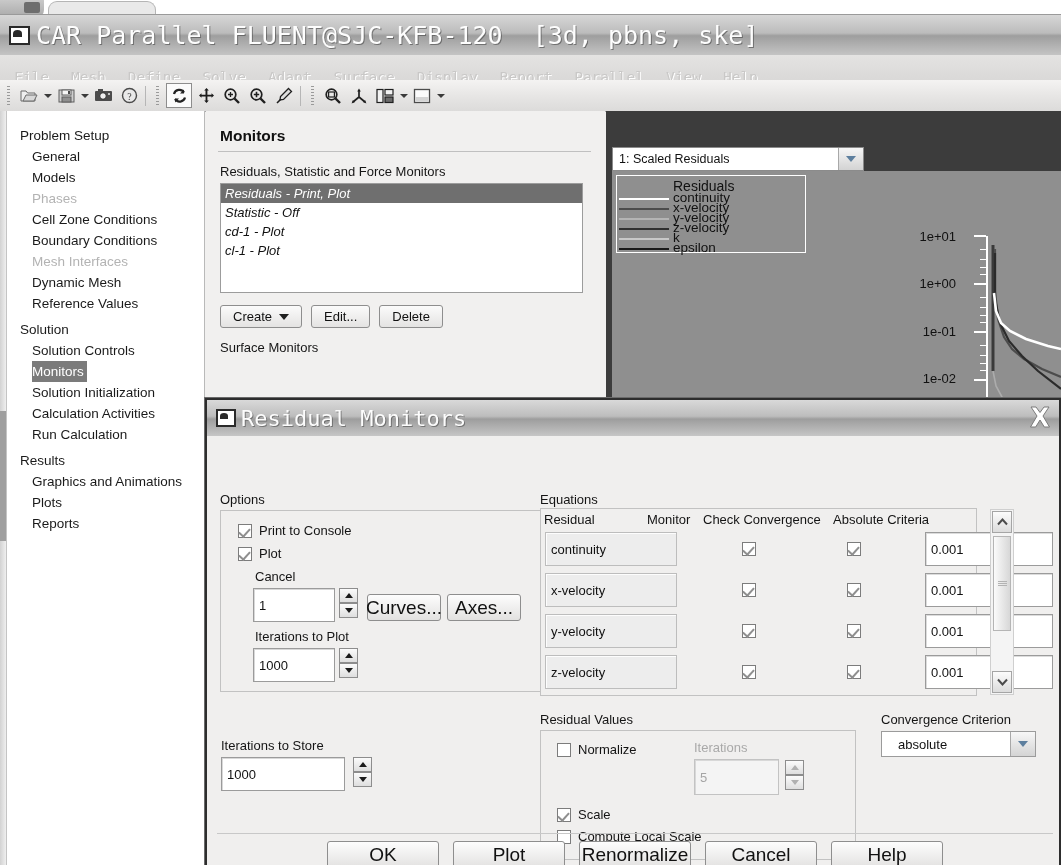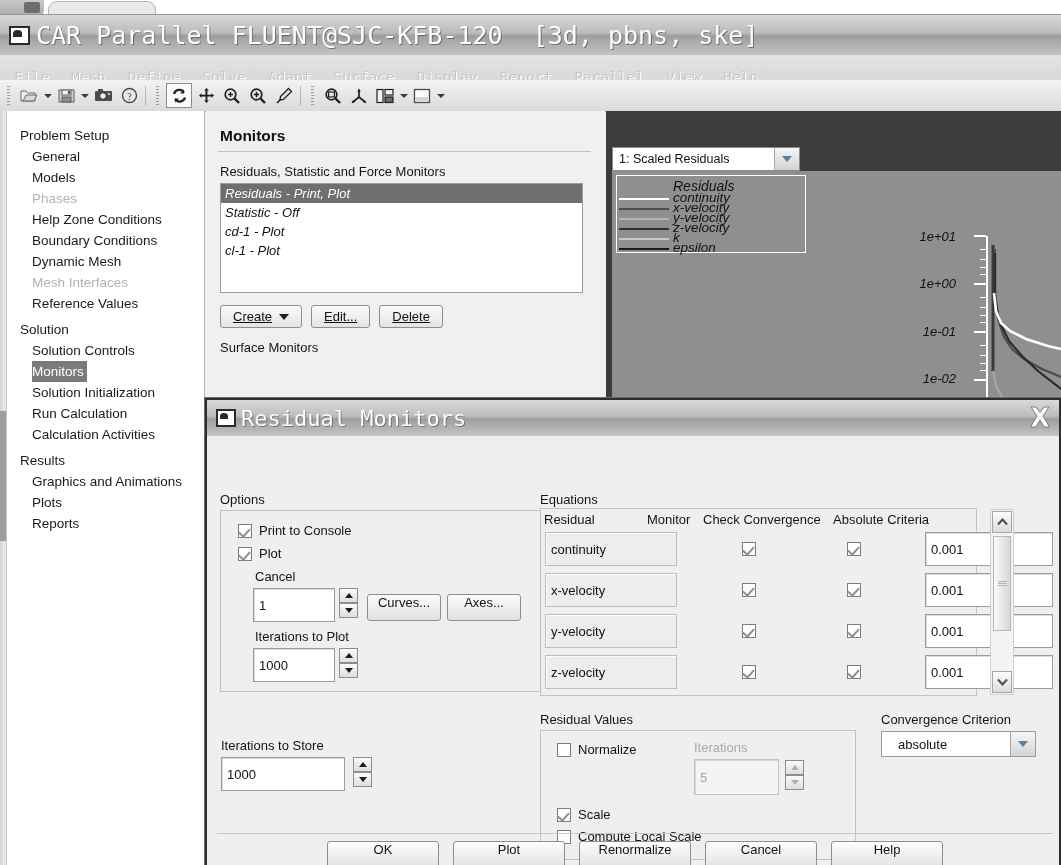--- a/index.html
+++ b/index.html
@@ -147,49 +147,48 @@
   #monitors-list {
     background:#ffffff; border:1px solid #9c9c9c; height:110px; margin: 0 8px 0 2px;
     box-sizing:border-box; overflow:hidden;font-style:italic;
   }
   .mon-item { font-size:13px; color:#111; padding:1px 4px; line-height:17px;}
   .mon-item.selected { background:#6f6f6f; color:#ffffff;}
   #monitors-buttons { display:flex; gap:9px; margin: 12px 0 12px 2px; }
   .btn {
     font-size:13px; color:#111; background: linear-gradient(to bottom,#fbfbfb,#e4e3e2);
     border:1px solid #8e8e8e; border-radius:3px; padding: 3px 12px; cursor:default;
-    display:flex; align-items:center; gap:7px; white-space:nowrap;text-decoration:underline;
+    display:flex; align-items:center; gap:7px; white-space:nowrap;
   }
   .btn .caret{width:0;height:0;border-left:5px solid transparent;border-right:5px solid transparent;border-top:6px solid #1f1f1f;}
 
   
   #graphics {
     position:absolute; left:606px; top:96px; width:455px; height:755px;
     background:#3c3c3c; overflow:hidden;
   }
   #graphics-header {
     position:absolute; left:0; top:34px; width:455px; height:28px; background:#3c3c3c;
   }
   #graphics-combo {
-    position:absolute; left:6px; top:36px; width:188px; height:24px;
+    position:absolute; left:6px; top:36px; width:252px; height:24px;
     background:#ffffff; border:1px solid #8b8b8b; box-sizing:border-box;
     display:flex; align-items:center;
   }
   #graphics-combo .lbl { font-size:12.5px; color:#111; padding-left:6px; flex:1;}
   #graphics-combo .drop {
     width:24px; height:22px; background:linear-gradient(to bottom,#f6f6f6,#d3d3d3);
     border-left:1px solid #a8a8a8; display:flex;align-items:center;justify-content:center;
   }
   #graphics-combo .drop::after{
     content:""; width:0;height:0;border-left:5px solid transparent;border-right:5px solid transparent;border-top:6px solid #5d7f9e;
   }
   #plotarea {
     position:absolute; left:6px; top:60px; width:449px; height:290px;
     background:#8f8f8f;
-    font-style:italic;
   }
   #legendbox {
     position:absolute; left:4px; top:4px; width:188px; height:76px;
     border:1px solid #ffffff;
   }
   #legendtitle {
     position:absolute; left:56px; top:2px; font-size:14px; color:#111;
     font-family:"Liberation Sans", sans-serif;
   }
   .legend-row { position:absolute; left:2px; height:13px; width:180px;}
@@ -252,24 +251,24 @@
   .spin .s {
     width:19px;height:15px; background:linear-gradient(to bottom,#fbfbfb,#dedede);
     border:1px solid #8d8d8d; box-sizing:border-box; display:flex;align-items:center;justify-content:center;
   }
   .spin .s.up::after{content:"";width:0;height:0;border-left:4px solid transparent;border-right:4px solid transparent;border-bottom:5px solid #1b1b1b;}
   .spin .s.down::after{content:"";width:0;height:0;border-left:4px solid transparent;border-right:4px solid transparent;border-top:5px solid #1b1b1b;}
   .spin .s.up.dis::after{border-bottom-color:#b0b0b0;}
   .spin .s.down.dis::after{border-top-color:#b0b0b0;}
 
   .dbtn {
-    position:absolute; font-size:13px; color:#111;
+    position:absolute; font-size:19px; color:#111;
     background:linear-gradient(to bottom,#fdfdfd,#e2e1e0);
     border:1px solid #8e8e8e; border-radius:3px;
-    display:flex; align-items:flex-start; justify-content:center; cursor:default;
+    display:flex; align-items:center; justify-content:center; cursor:default;
   }
   .eq-h { position:absolute; font-size:13px; color:#141414; white-space:nowrap;}
   .eq-row { position:absolute; left:540px; width:430px; height:38px;}
   .eq-name {
     position:absolute; left:3px; top:2px; width:132px; height:34px;
     background:#ededed; border:1px solid #bdbdbd; box-sizing:border-box;
     font-size:13px; color:#111; display:flex; align-items:center; padding-left:5px;
     box-shadow: inset 1px 1px 0 #fdfdfd;
   }
   .eq-cb1 { position:absolute; left:200px; top:12px; }
@@ -452,33 +451,33 @@
     <div id="leftpanel">
       <div id="left-scrollstub">
         <div id="left-scrollthumb"></div>
       </div>
       <div class="inner">
 
         <div class="tree-group">Problem Setup</div>
         <div class="tree-leaf">General</div>
         <div class="tree-leaf">Models</div>
         <div class="tree-leaf disabled">Phases</div>
-        <div class="tree-leaf">Help Zone Conditions</div>
+        <div class="tree-leaf">Cell Zone Conditions</div>
         <div class="tree-leaf">Boundary Conditions</div>
+        <div class="tree-leaf disabled">Mesh Interfaces</div>
         <div class="tree-leaf">Dynamic Mesh</div>
-        <div class="tree-leaf disabled">Mesh Interfaces</div>
         <div class="tree-leaf">Reference Values</div>
 
         <div class="tree-spacer"></div>
         <div class="tree-group">Solution</div>
         <div class="tree-leaf">Solution Controls</div>
         <div><span class="tree-leaf selected">Monitors</span></div>
         <div class="tree-leaf">Solution Initialization</div>
+        <div class="tree-leaf">Calculation Activities</div>
         <div class="tree-leaf">Run Calculation</div>
-        <div class="tree-leaf">Calculation Activities</div>
 
         <div class="tree-spacer"></div>
         <div class="tree-group">Results</div>
         <div class="tree-leaf">Graphics and Animations</div>
         <div class="tree-leaf">Plots</div>
         <div class="tree-leaf">Reports</div>
       </div>
     </div>
 
     <div id="centerpanel">

